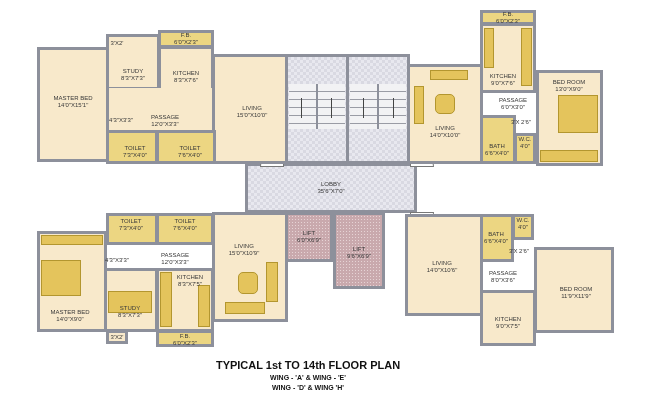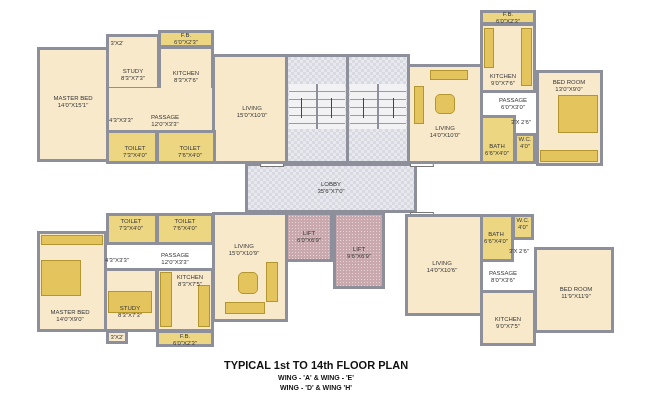--- a/index.html
+++ b/index.html
@@ -12,21 +12,21 @@
      linear-gradient(45deg,#e8e8ef 25%,transparent 25%,transparent 75%,#e8e8ef 75%);
      background-size:6px 6px;background-position:0 0,3px 3px;}
   .lift{background-color:#c9a9ad;background-image:radial-gradient(#e6d3d5 1px,transparent 1px);background-size:3px 3px;}
   .lbl{position:absolute;text-align:center;font-size:6px;line-height:7px;color:#3a3a3a;white-space:nowrap;transform:translateX(-50%);}
   .lbl span{display:block;}
   .door{position:absolute;width:24px;height:24px;border:1px solid #777;background:#fff;box-sizing:border-box;}
   .num{position:absolute;font-size:8px;font-weight:bold;color:#111;}
   .furn{position:absolute;background:#e4c45c;border:1px solid #b3962f;box-sizing:border-box;}
   .stairs{position:absolute;background:repeating-linear-gradient(180deg,#f2f2f4 0 7px,#9a9ca5 7px 8px);}
   .arrow{position:absolute;width:1px;background:#444;}
-  .title{position:absolute;left:316px;transform:translateX(-50%);text-align:center;color:#111;}
+  .title{position:absolute;left:308px;transform:translateX(-50%);text-align:center;color:#111;}
 </style>
 </head>
 <body>
 
 <div class="room common" style="left:285px;top:54px;width:64px;height:110px;"></div>
 <div class="room common" style="left:346px;top:54px;width:64px;height:110px;"></div>
 <div class="stairs" style="left:289px;top:84px;width:56px;height:45px;"></div>
 <div class="stairs" style="left:350px;top:84px;width:56px;height:45px;"></div>
 <div class="abs" style="left:316px;top:84px;width:2px;height:45px;background:#8d909b;"></div>
 <div class="abs" style="left:377px;top:84px;width:2px;height:45px;background:#8d909b;"></div>

